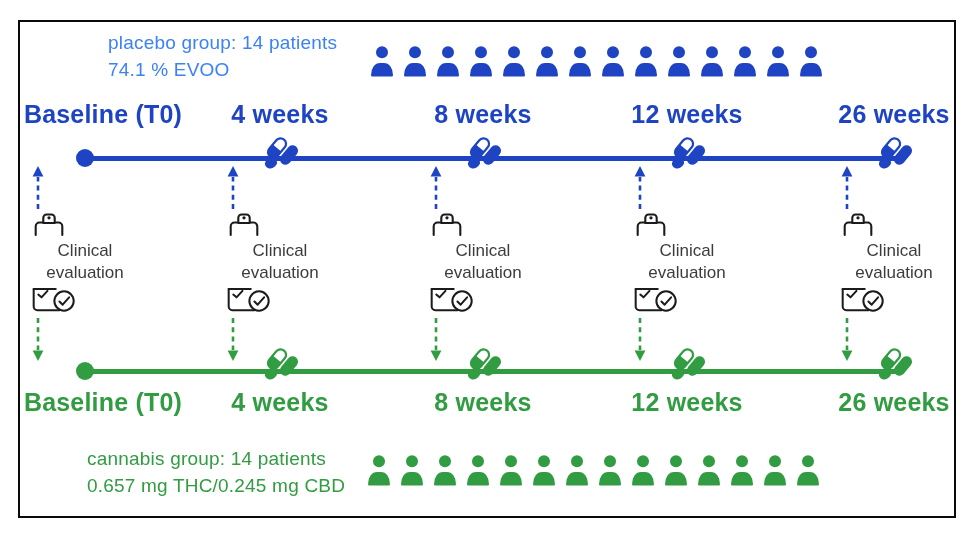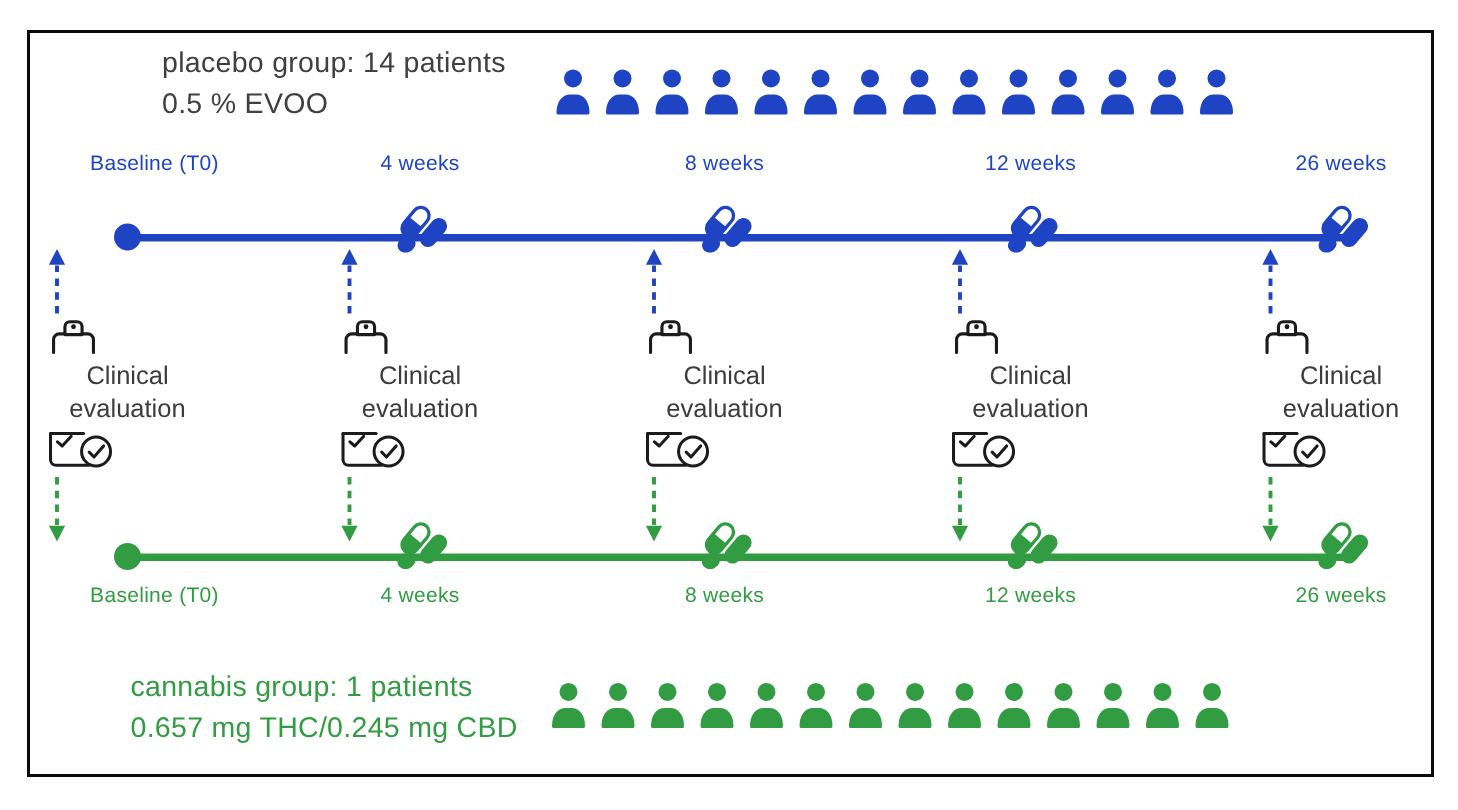--- a/index.html
+++ b/index.html
@@ -10,21 +10,21 @@
 
   .group-label{position:absolute;font-size:19px;line-height:26.5px;letter-spacing:.2px;}
   #placebo-label{left:108px;top:30px;}
   #cannabis-label{left:87px;top:446px;}
 
   .patients-row{position:absolute;display:flex;gap:3px;}
   #placebo-patients{left:367px;top:41px;}
   #cannabis-patients{left:364px;top:450px;}
   .patients-row svg{width:30px;height:40px;display:block;}
 
-  .week-label{position:absolute;transform:translateX(-50%);font-size:14px;font-weight:400;
+  .week-label{position:absolute;transform:translateX(-50%);font-size:25px;font-weight:700;
               white-space:nowrap;letter-spacing:.2px;}
   .week-label.blue{top:100px;}
   .week-label.green{top:388px;}
 
   .tl-line{position:absolute;height:5px;border-radius:3px;}
   #blue-line{left:85px;top:156px;width:814px;}
   #green-line{left:85px;top:369px;width:814px;}
 
   .dot{position:absolute;width:18px;height:18px;border-radius:50%;transform:translateX(-50%);}
   .marker{position:absolute;transform:translateX(-50%);}
@@ -33,23 +33,23 @@
             transform:translateX(-50%);}
   .eval-text{font-size:17px;line-height:21.5px;text-align:center;margin:3px 0;}
   .eval-col svg{display:block;}
 </style>
 </head>
 <body>
 
 <div class="canvas">
   <div class="frame"></div>
 
-  <div class="group-label" id="placebo-label" style="color: #404040;">
+  <div class="group-label" id="placebo-label" style="color: #3b82f6;">
     <div>placebo group: 14 patients</div>
-    <div>0.5 % EVOO</div>
+    <div>74.1 % EVOO</div>
   </div>
 
   <div class="patients-row" id="placebo-patients" style="color: rgb(30, 68, 196);">
       <span>
         <svg viewBox="0 0 24 26">
           <circle cx="12" cy="6" r="4.8" fill="currentColor"></circle>
           <path d="M4.2 24.3 c0-5.4 2.7-8.7 6.3-8.7 h3 c3.6 0 6.3 3.3 6.3 8.7 z" fill="currentColor" stroke="currentColor" stroke-width="2" stroke-linejoin="round"></path>
         </svg>
       </span>
       <span>
@@ -403,21 +403,21 @@
     </div>
   <div id="green-labels">
       <span class="week-label green" style="left: 103px; color: rgb(49, 156, 65);">Baseline (T0)</span>
       <span class="week-label green" style="left: 280px; color: rgb(49, 156, 65);">4 weeks</span>
       <span class="week-label green" style="left: 483px; color: rgb(49, 156, 65);">8 weeks</span>
       <span class="week-label green" style="left: 687px; color: rgb(49, 156, 65);">12 weeks</span>
       <span class="week-label green" style="left: 894px; color: rgb(49, 156, 65);">26 weeks</span>
     </div>
 
   <div class="group-label" id="cannabis-label" style="color: rgb(49, 156, 65);">
-    <div>cannabis group: 1 patients</div>
+    <div>cannabis group: 14 patients</div>
     <div>0.657 mg THC/0.245 mg CBD</div>
   </div>
 
   <div class="patients-row" id="cannabis-patients" style="color: rgb(49, 156, 65);">
       <span>
         <svg viewBox="0 0 24 26">
           <circle cx="12" cy="6" r="4.8" fill="currentColor"></circle>
           <path d="M4.2 24.3 c0-5.4 2.7-8.7 6.3-8.7 h3 c3.6 0 6.3 3.3 6.3 8.7 z" fill="currentColor" stroke="currentColor" stroke-width="2" stroke-linejoin="round"></path>
         </svg>
       </span>

